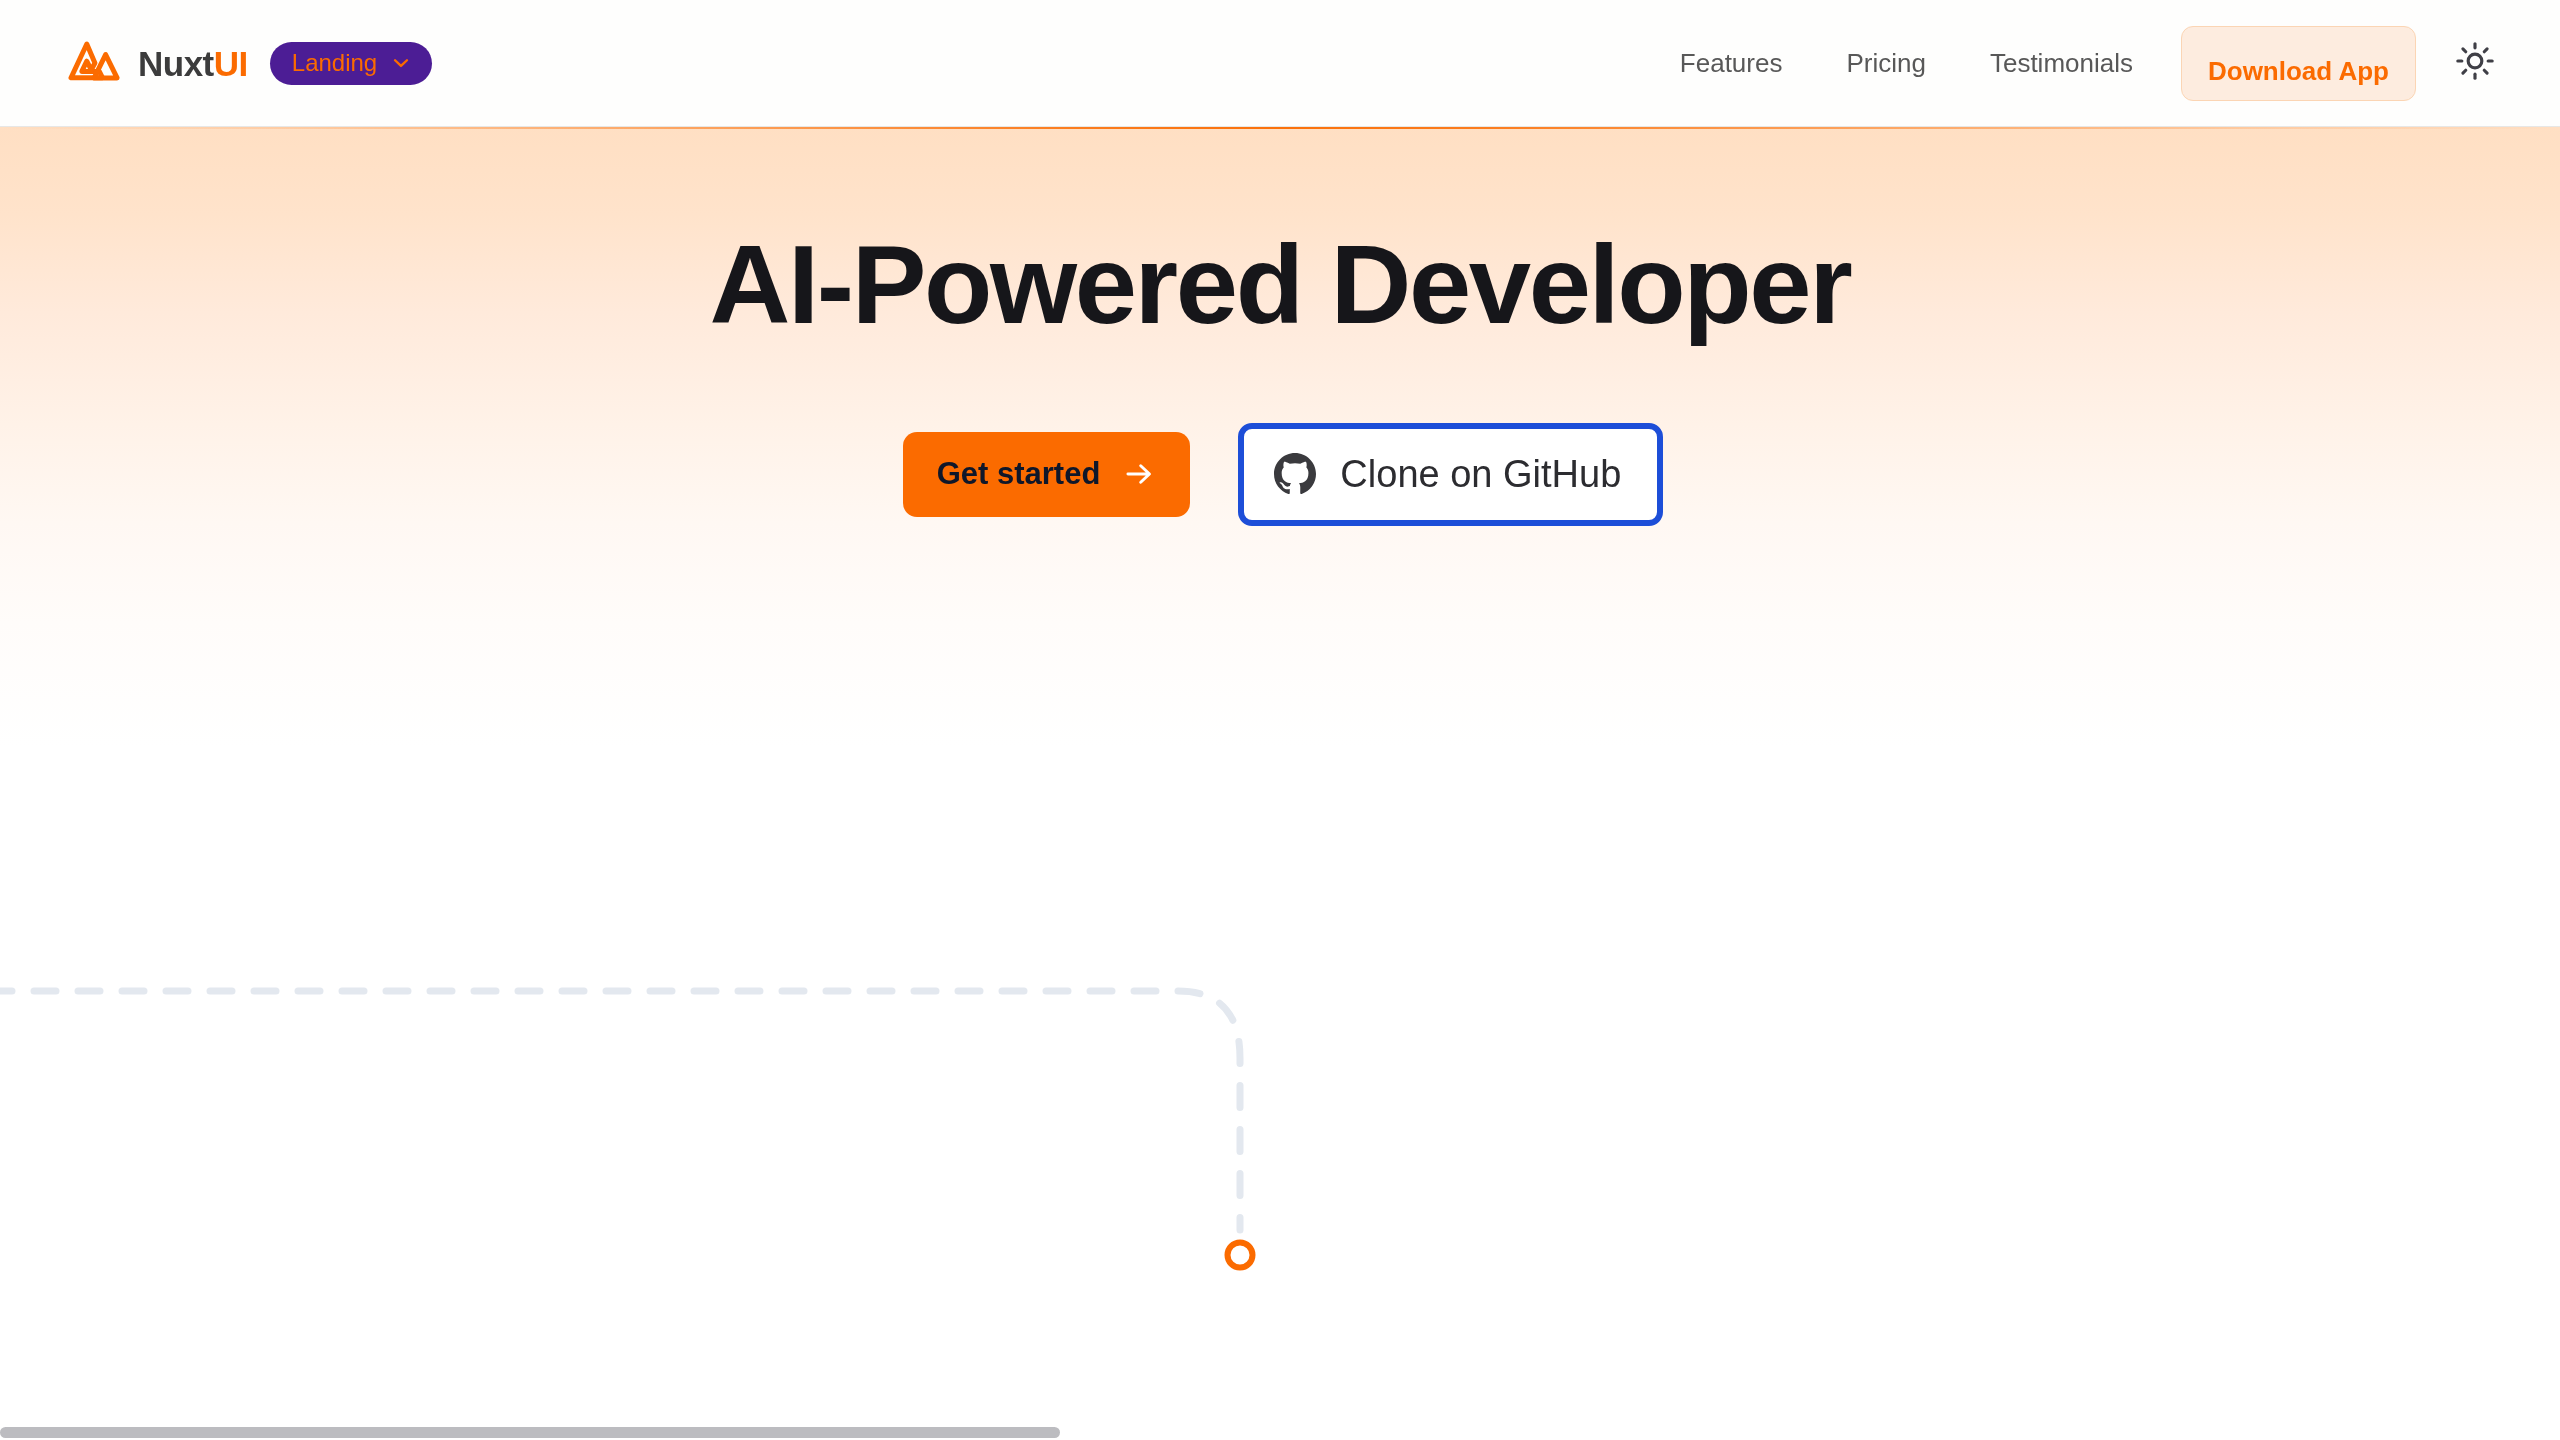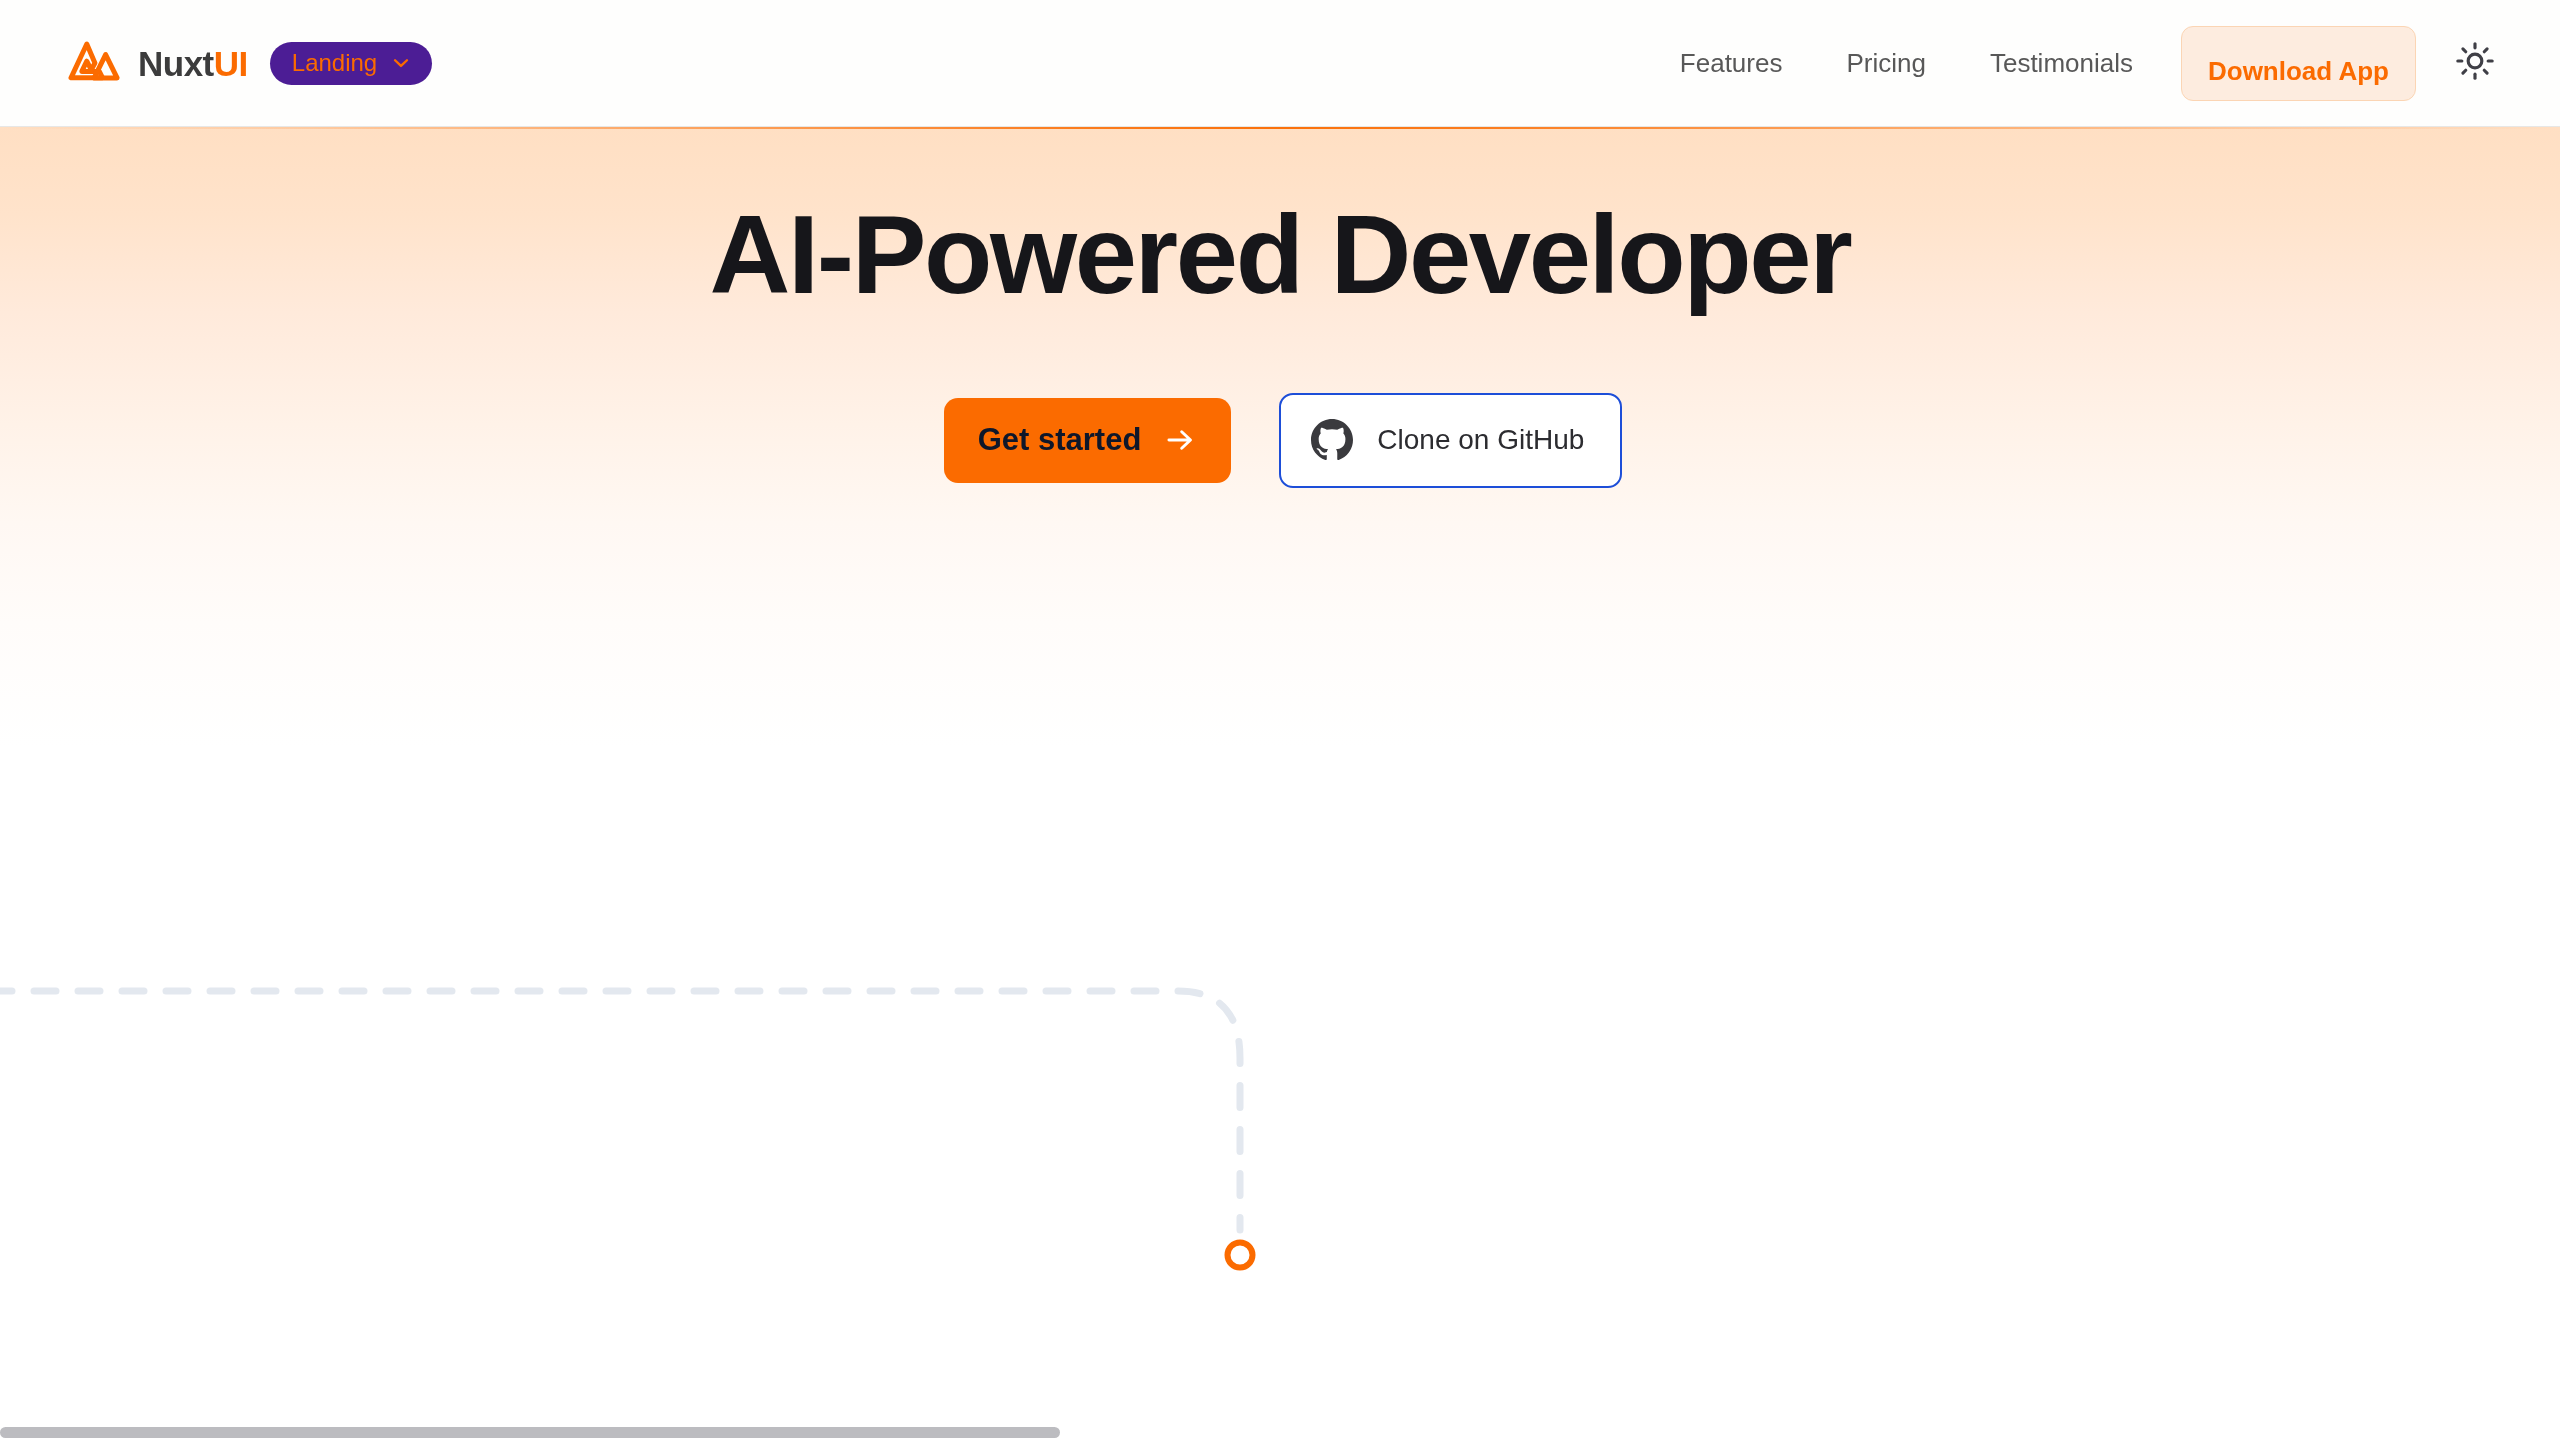--- a/index.html
+++ b/index.html
@@ -139,25 +139,25 @@
         rgba(251,107,0,0.95) 50%,
         rgba(251,107,0,0.85) 58%,
         rgba(251,107,0,0.18) 88%,
         rgba(251,107,0,0) 100%);
     z-index: 5;
   }
 
   
   .hero {
     position: absolute;
-    top: 127px; left: 0;
+    top: 137px; left: 0;
     width: 2560px;
     z-index: 10;
     text-align: center;
-    padding-top: 68px;
+    padding-top: 88px;
   }
   .hero-title {
     margin: 0 auto;
     max-width: 1660px;
     font-size: 112px;
     line-height: 1.07;
     font-weight: 700;
     letter-spacing: -2.4px;
     color: #16161a;
   }
@@ -192,24 +192,24 @@
     color: #0f172a;
     font-size: 31px;
     font-weight: 700;
     padding: 25px 34px 26px;
     border: none;
     margin-left: 6px;
   }
   .btn-secondary {
     background: #ffffff;
     color: #2c2c30;
-    font-size: 28px;
+    font-size: 38px;
     font-weight: 500;
     padding: 24px 36px 25px 30px;
-    border: 2px solid #1d4ed8;
+    border: 6px solid #1d4ed8;
     gap: 24px;
   }
   .arrow-ico { width: 34px; height: 34px; display: block; }
   .gh-ico { width: 42px; height: 42px; display: block; }
 
   
   .deco {
     position: absolute;
     left: 0;
     top: 930px;

